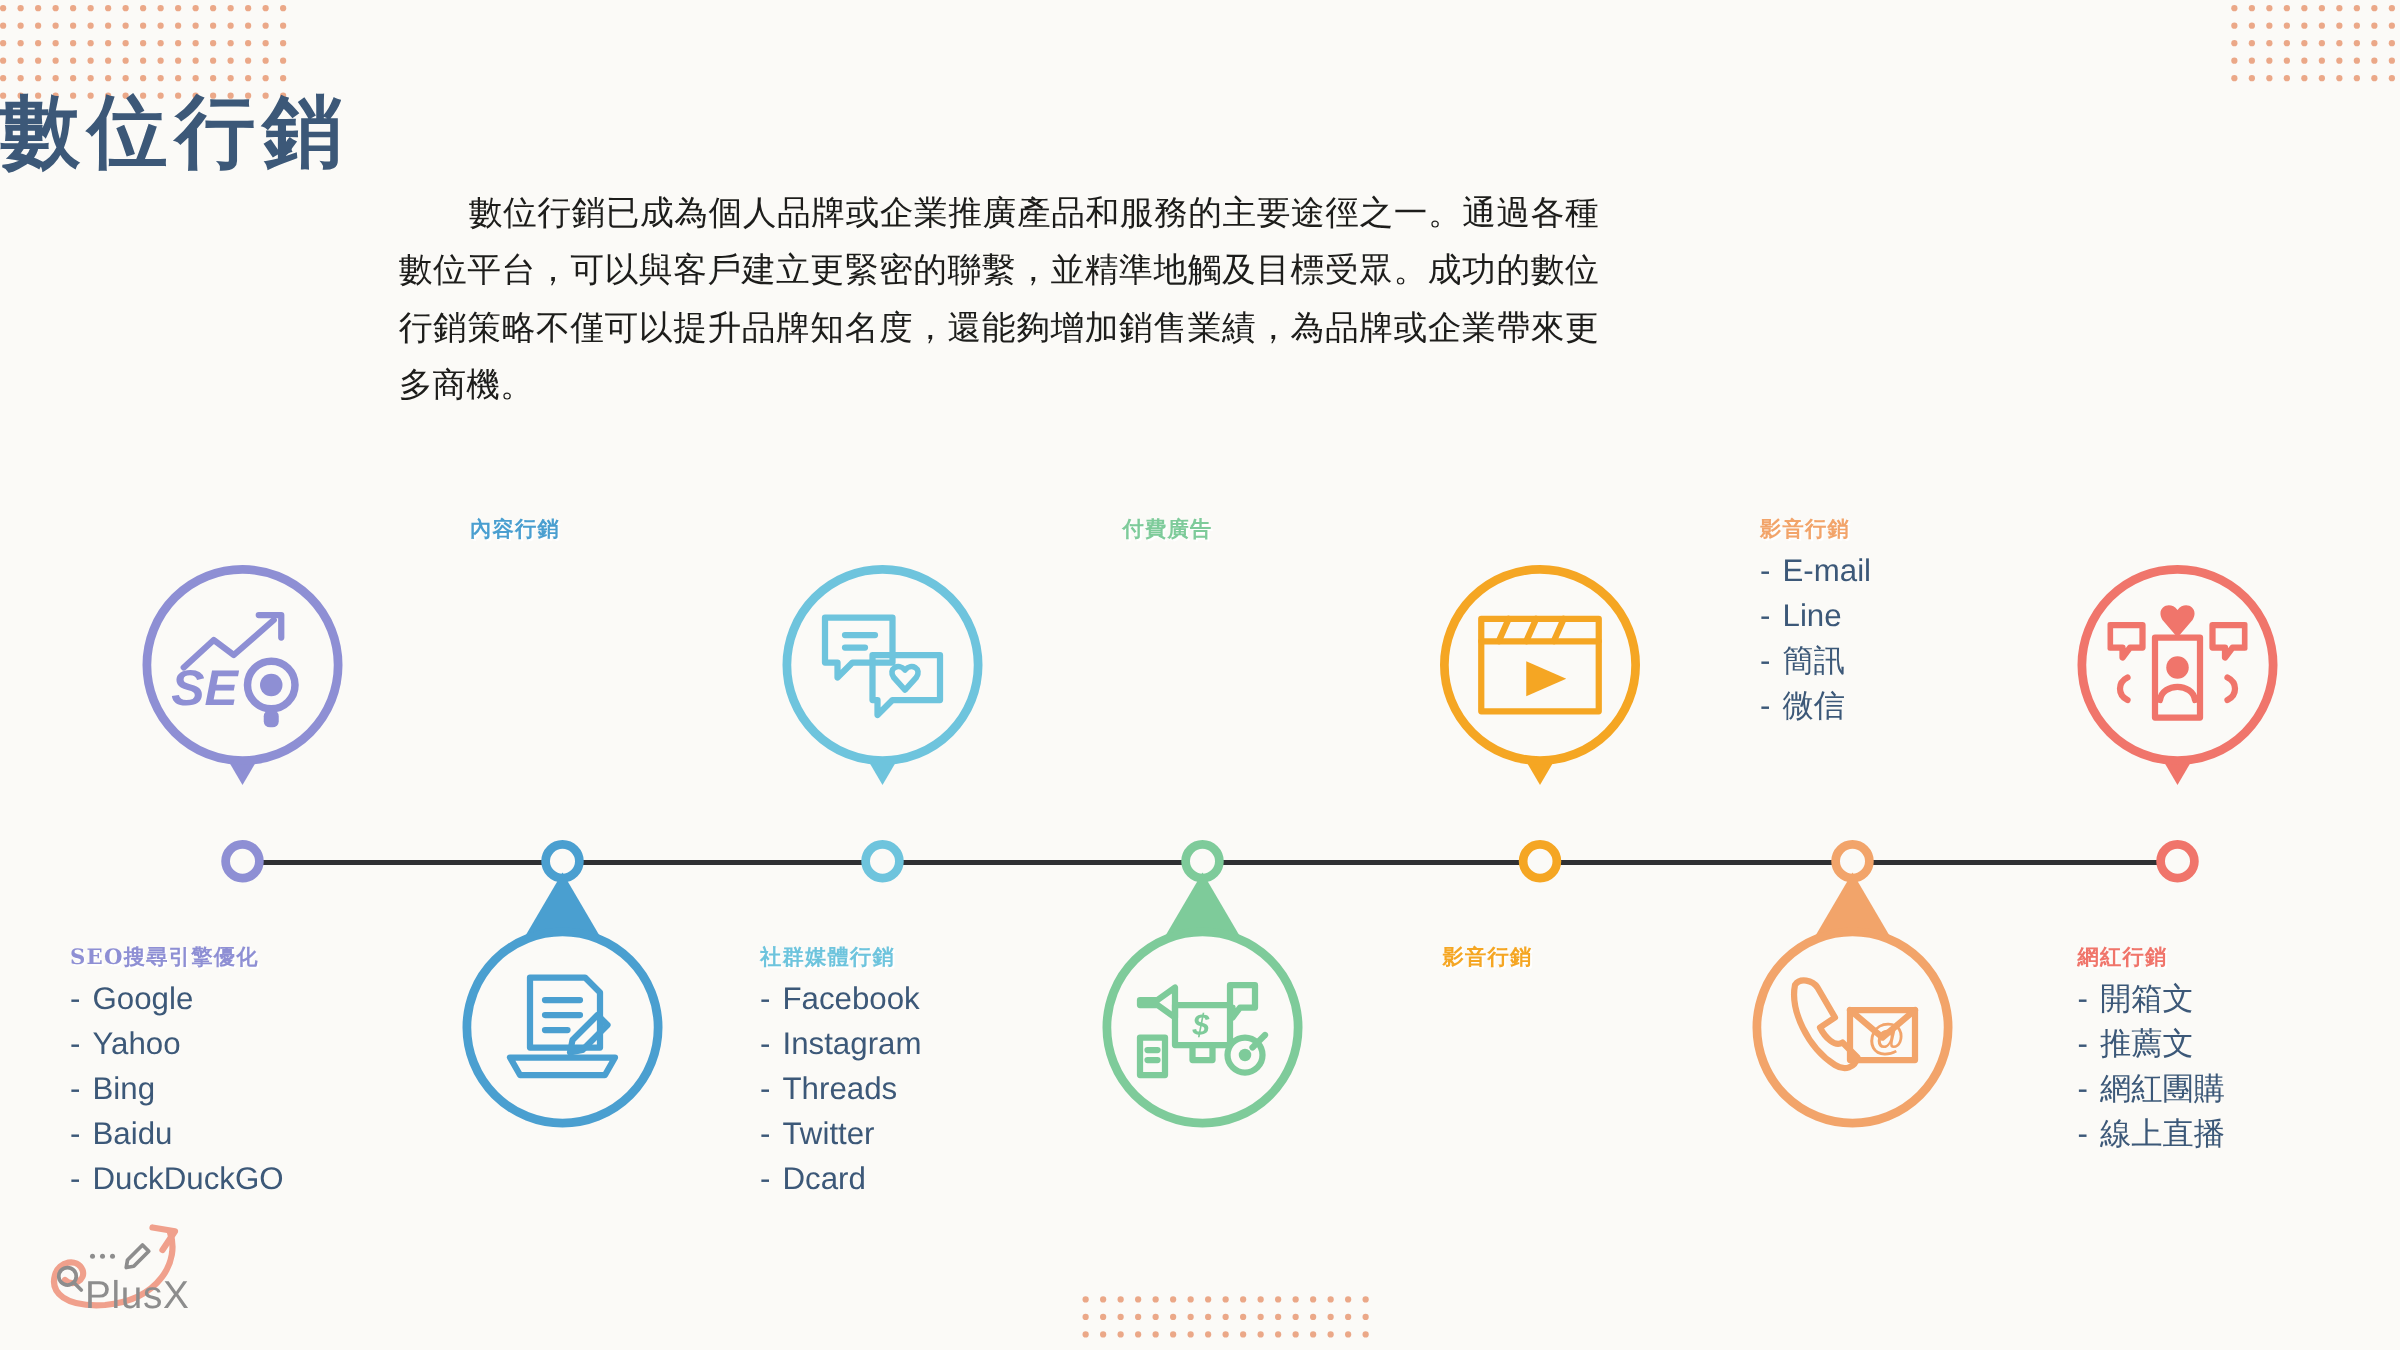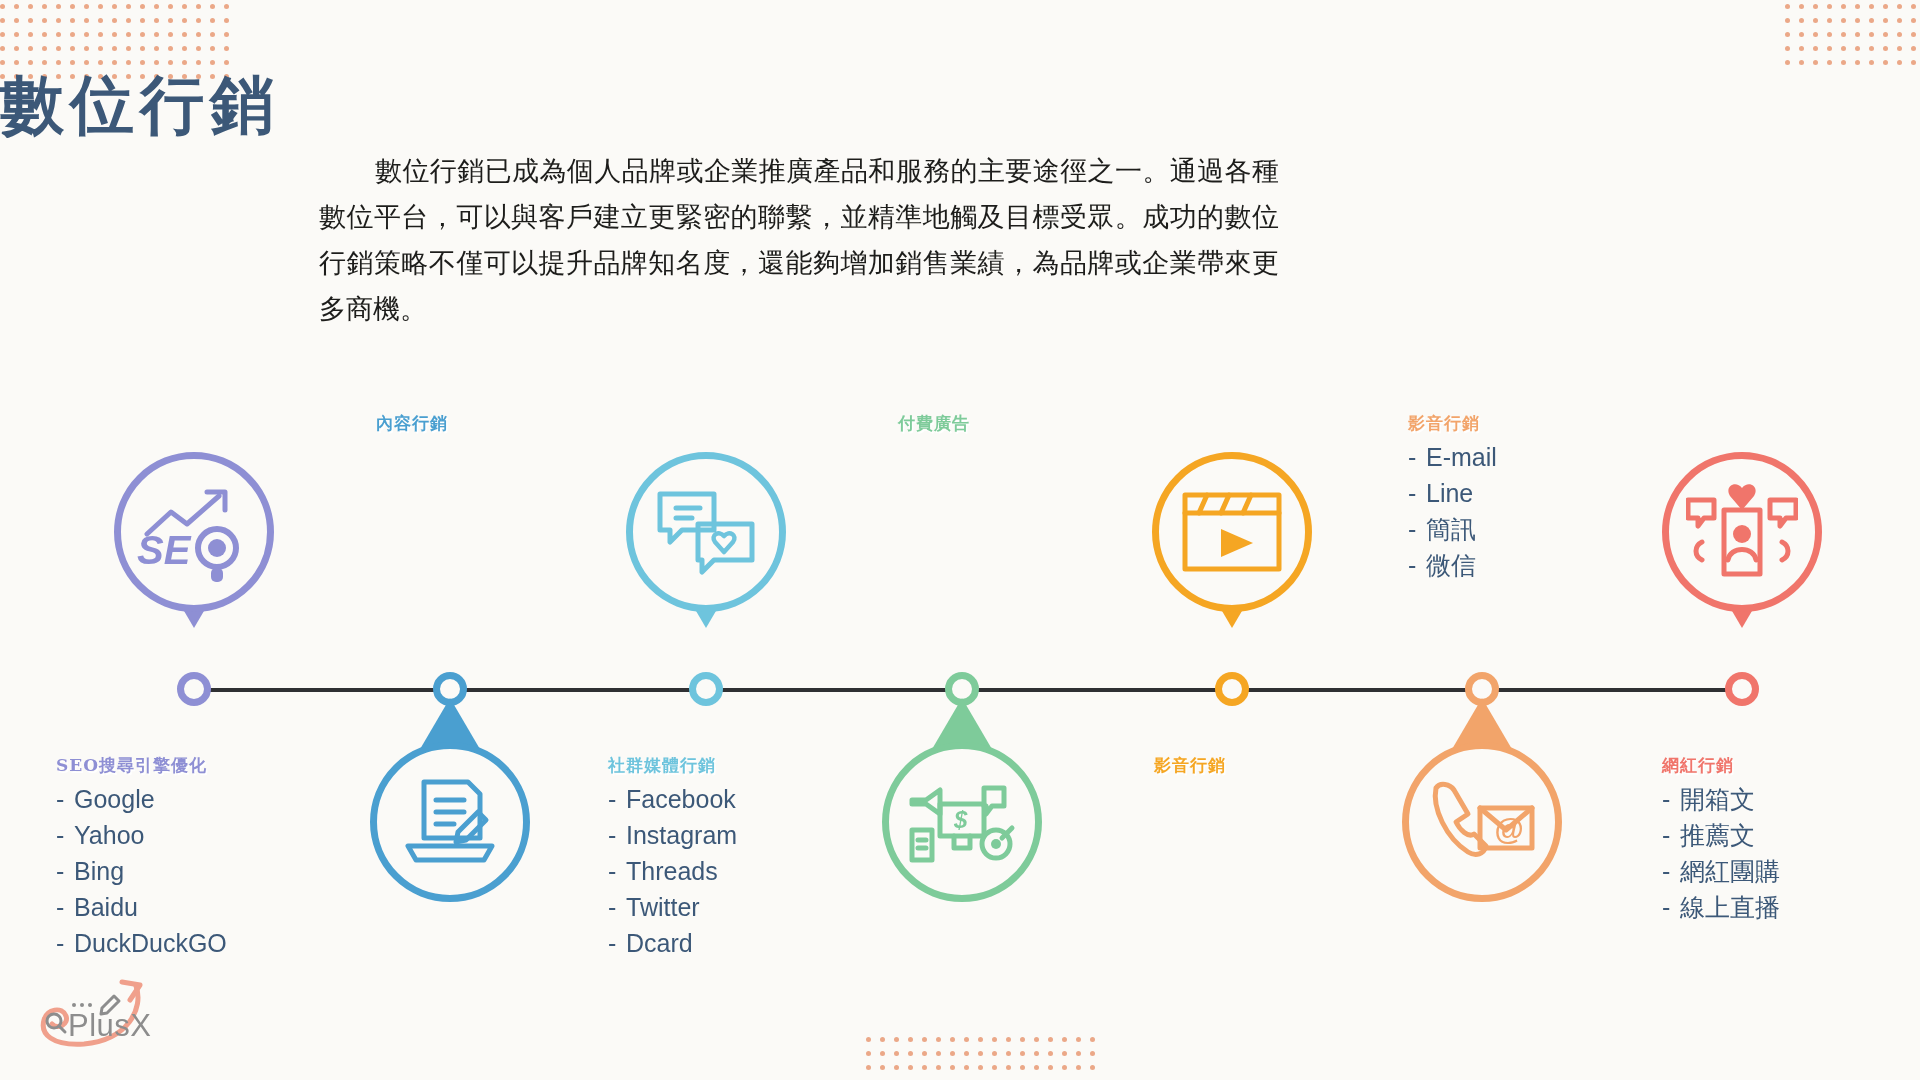--- a/index.html
+++ b/index.html
@@ -67,21 +67,21 @@
   }
   .block ul{list-style:none;margin:0;padding:0;}
   .block li{
     font-size:25px;line-height:36px;color:#3c5878;white-space:nowrap;
   }
   .block li .dash{display:inline-block;width:18px;}
 
   
   #plusx-logo{position:absolute;left:18px;bottom:22px;width:150px;height:80px;}
   #plusx-wordmark{
-    position:absolute;left:50px;top:30px;font-size:31px;color:#8d8d8d;
+    position:absolute;left:50px;top:40px;font-size:31px;color:#8d8d8d;
     font-family:"Liberation Sans",sans-serif;letter-spacing:.5px;
   }
 </style>
 </head>
 <body>
 
 <div class="canvas">
 
   <div class="dots" id="dots-tl">
       <span style="background: rgb(235, 168, 136);"></span>

